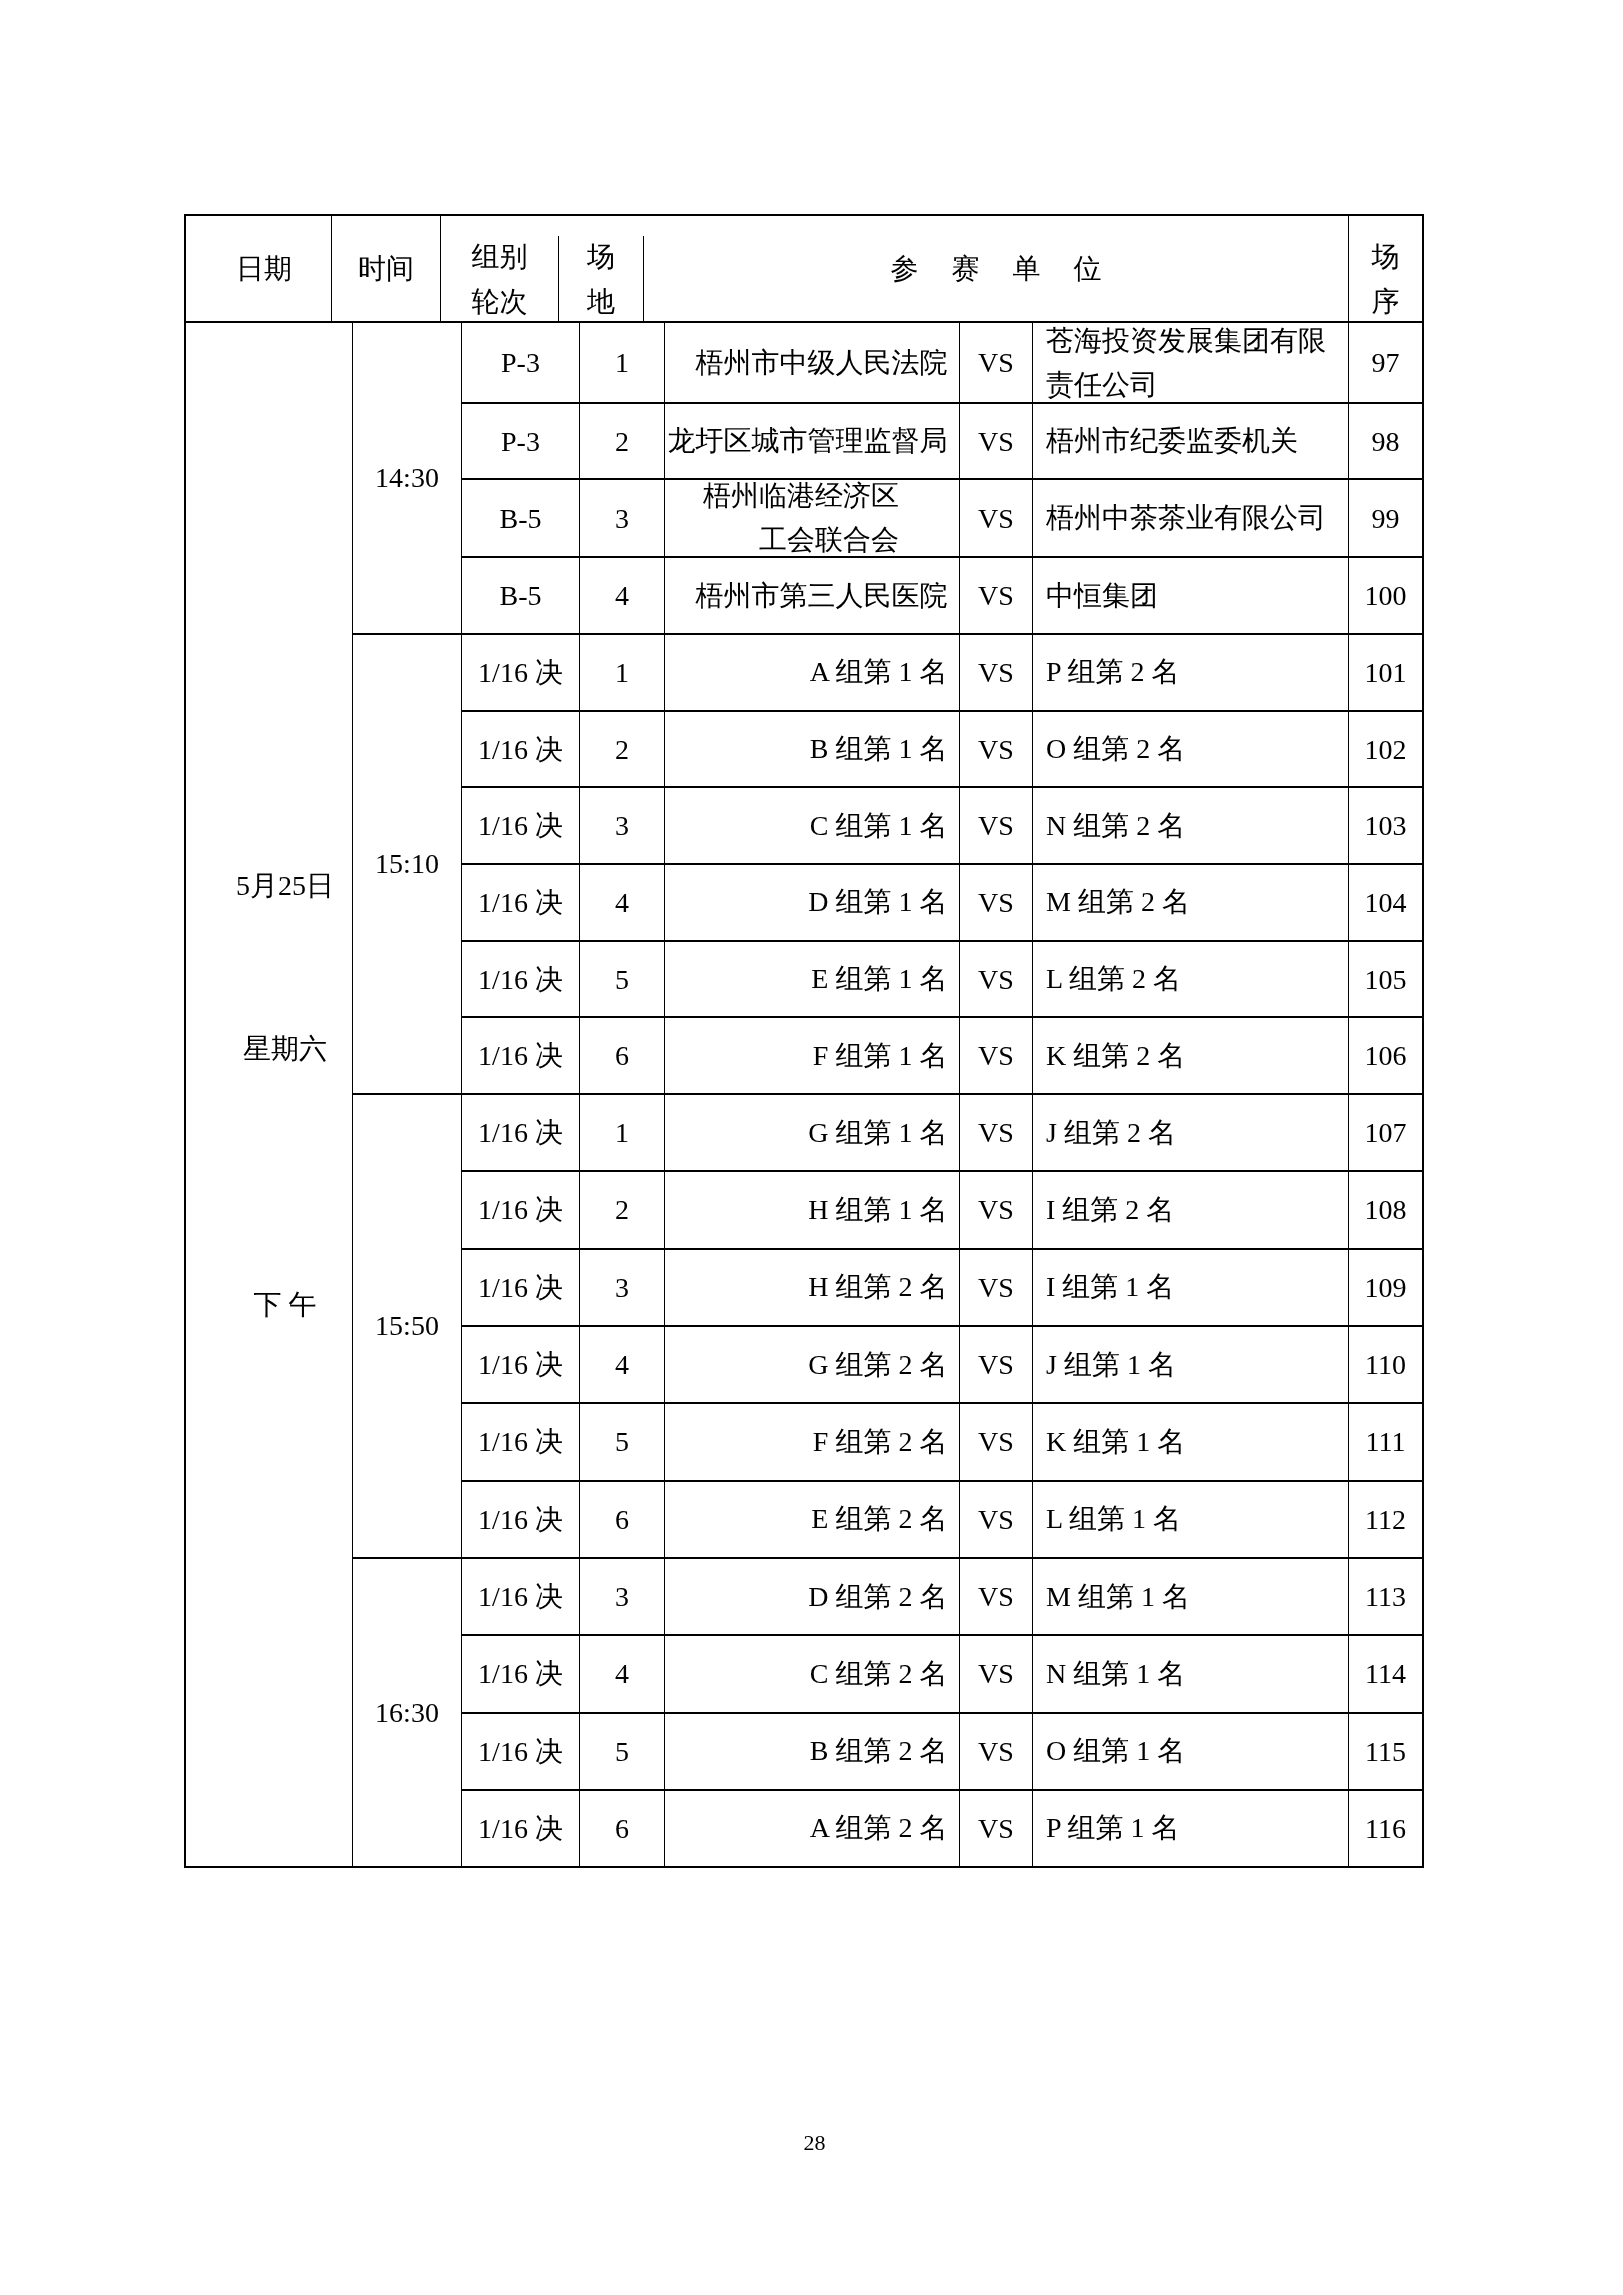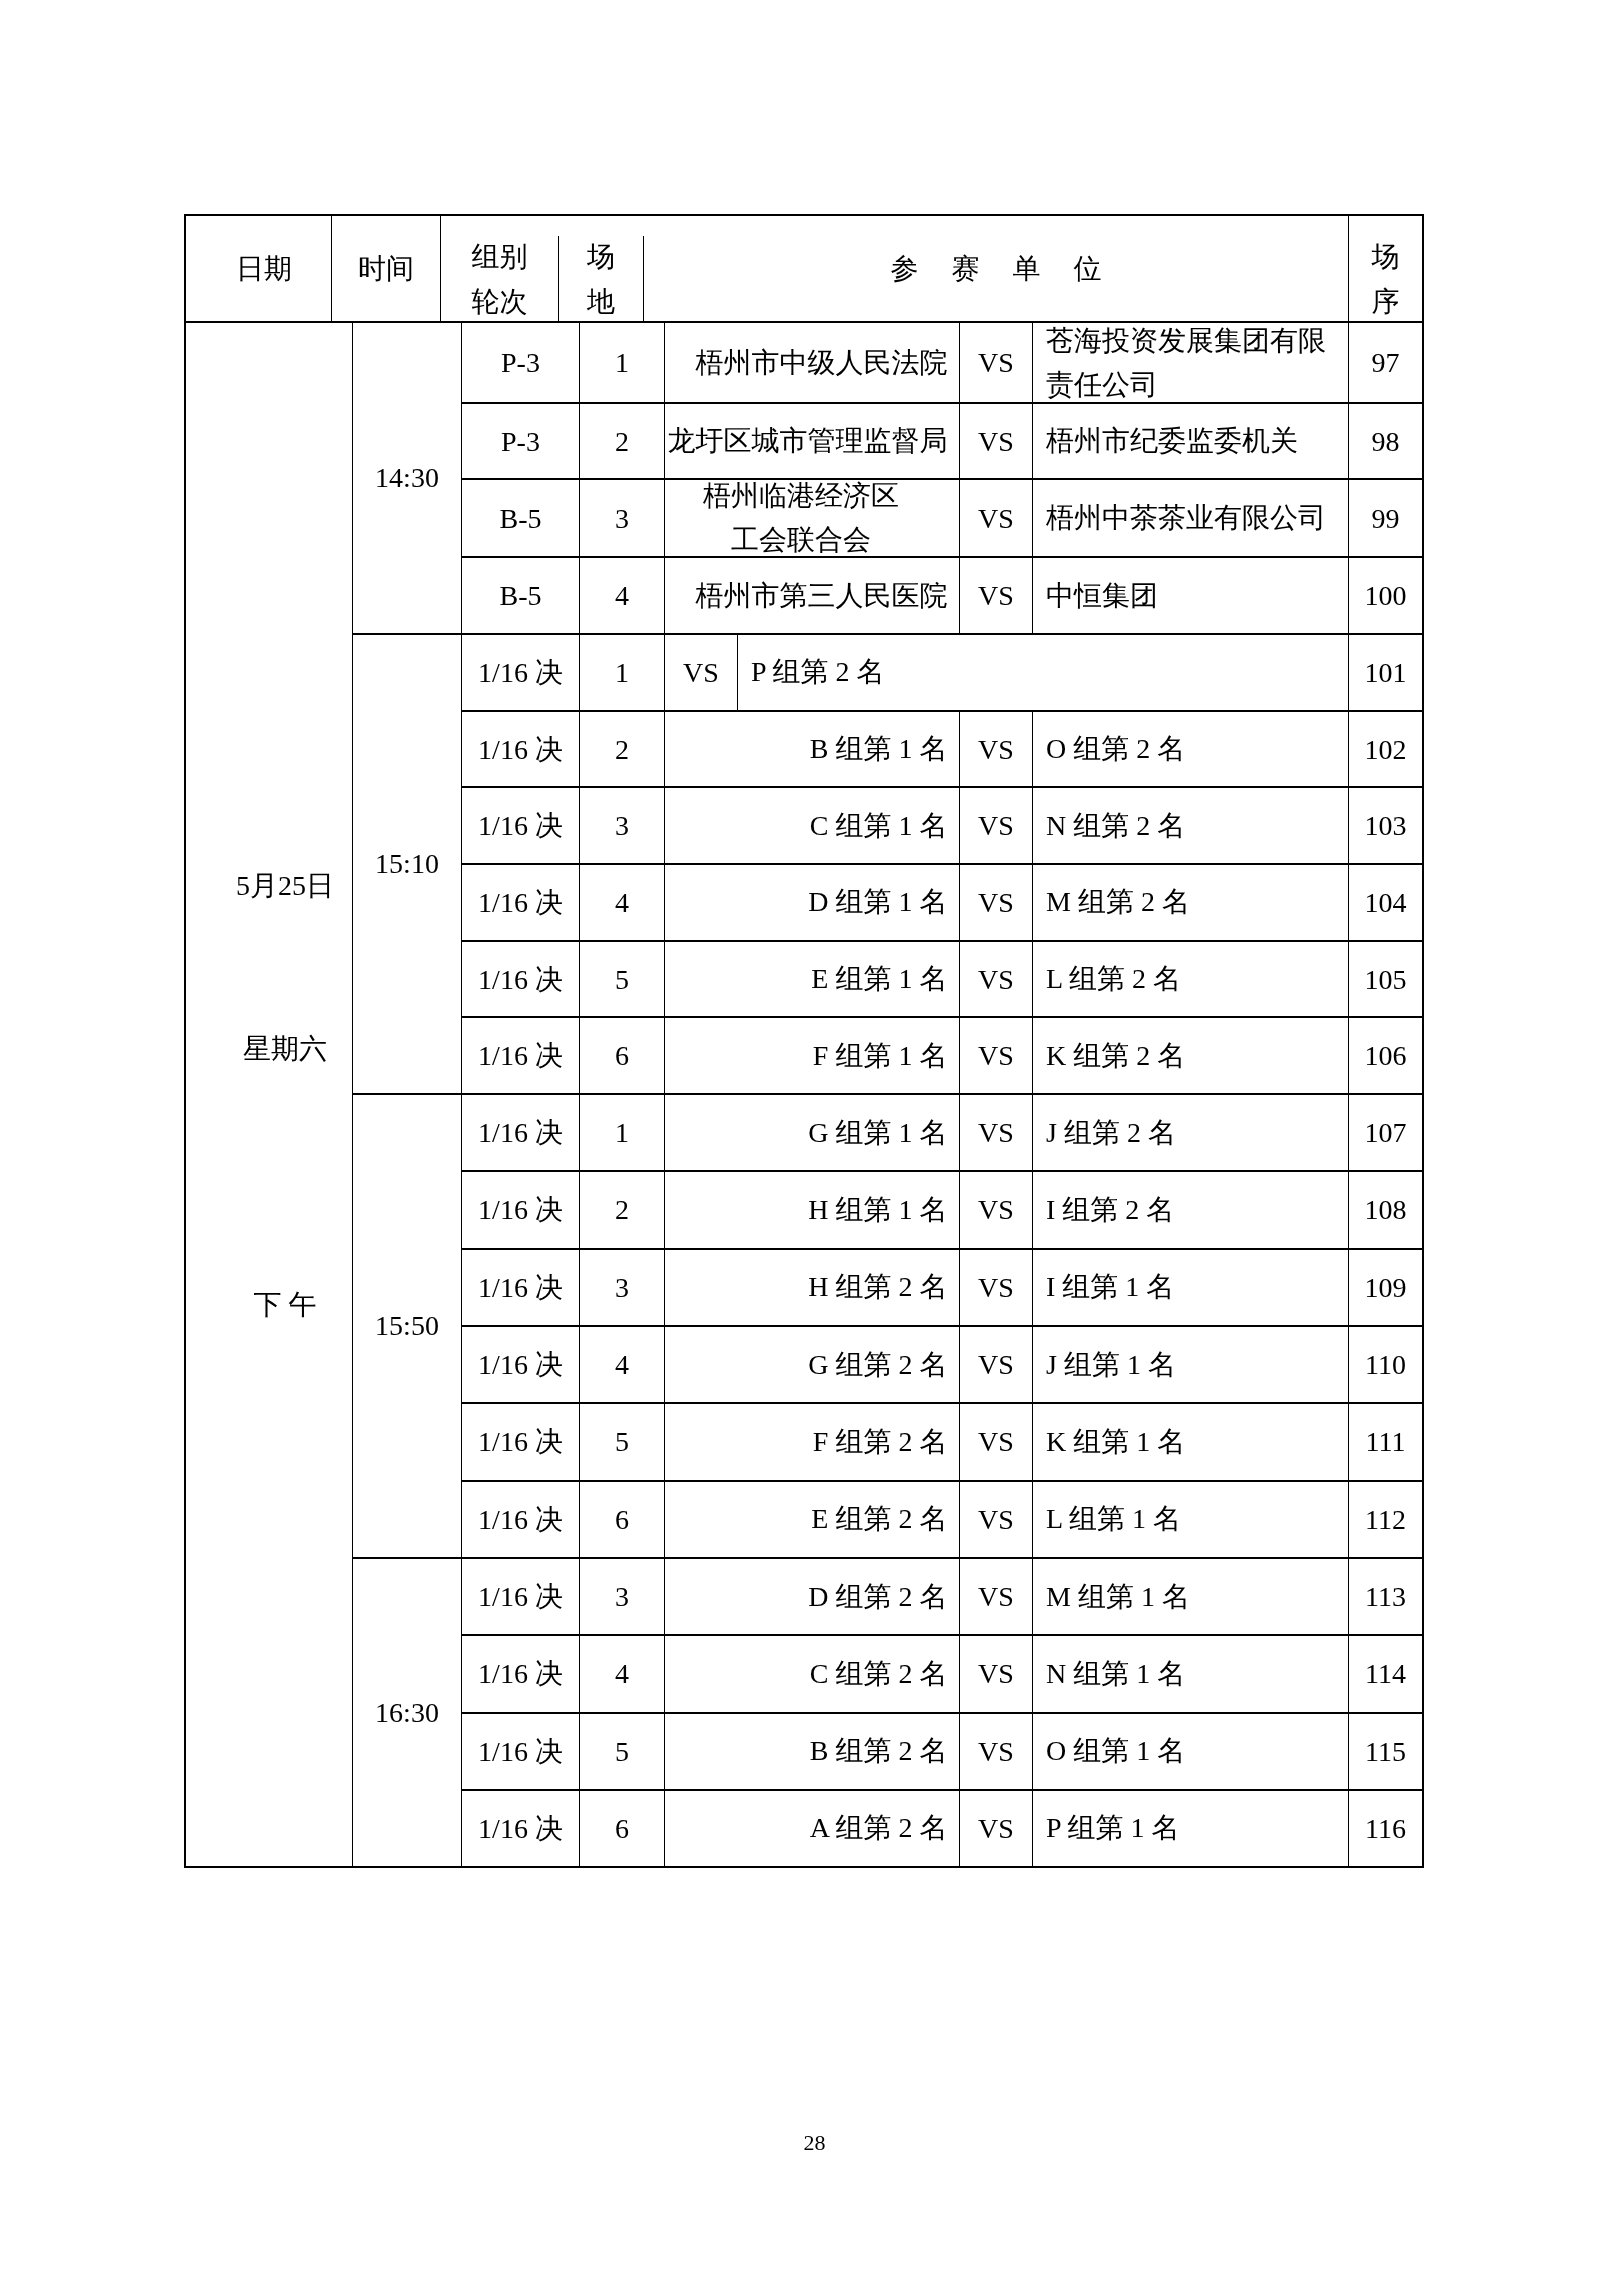--- a/index.html
+++ b/index.html
@@ -72,21 +72,21 @@
   .block-0 .row{flex:none;}
   .block-0 .row:nth-child(1){height:79px;}
   .block-0 .row:nth-child(2){height:76px;}
   .block-0 .row:nth-child(3){height:78px;}
   .block-0 .row:nth-child(4){flex:1;height:auto;}
   .c-group {width:118px;border-right:1.5px solid #000;}
   .c-court {width:85px;border-right:1.5px solid #000;}
   .c-team1 {width:295px;border-right:1.5px solid #000;
             justify-content:flex-end;text-align:right;padding-right:11.6px;
             white-space:pre-line;line-height:44px;}
-  .c-team1.wrapped{justify-content:center;text-align:center;padding-right:22px;}
+  .c-team1.wrapped{justify-content:center;padding-right:22px;}
   .c-vs    {width:73px;border-right:1.5px solid #000;}
   .c-team2 {flex:1;border-right:1.5px solid #000;
             justify-content:flex-start;text-align:left;padding-left:13px;
             white-space:normal;line-height:44px;}
   .c-order {width:73px;flex:none;}
   
   .page-number{
     position:absolute;left:6px;right:0;top:2130px;
     text-align:center;font-size:22px;
   }
@@ -152,20 +152,21 @@
     <div class="cell c-order">100</div>
   </div>
           </div>
   </div>
         <div class="block block-1">
     <div class="time-cell">15:10</div>
     <div class="rows">
             <div class="row">
     <div class="cell c-group">1/16 决</div>
     <div class="cell c-court">1</div>
+    <div class="cell c-team1">A 组第 1 名</div>
     <div class="cell c-vs">VS</div>
     <div class="cell c-team2">P 组第 2 名</div>
     <div class="cell c-order">101</div>
   </div>
             <div class="row">
     <div class="cell c-group">1/16 决</div>
     <div class="cell c-court">2</div>
     <div class="cell c-team1">B 组第 1 名</div>
     <div class="cell c-vs">VS</div>
     <div class="cell c-team2">O 组第 2 名</div>

